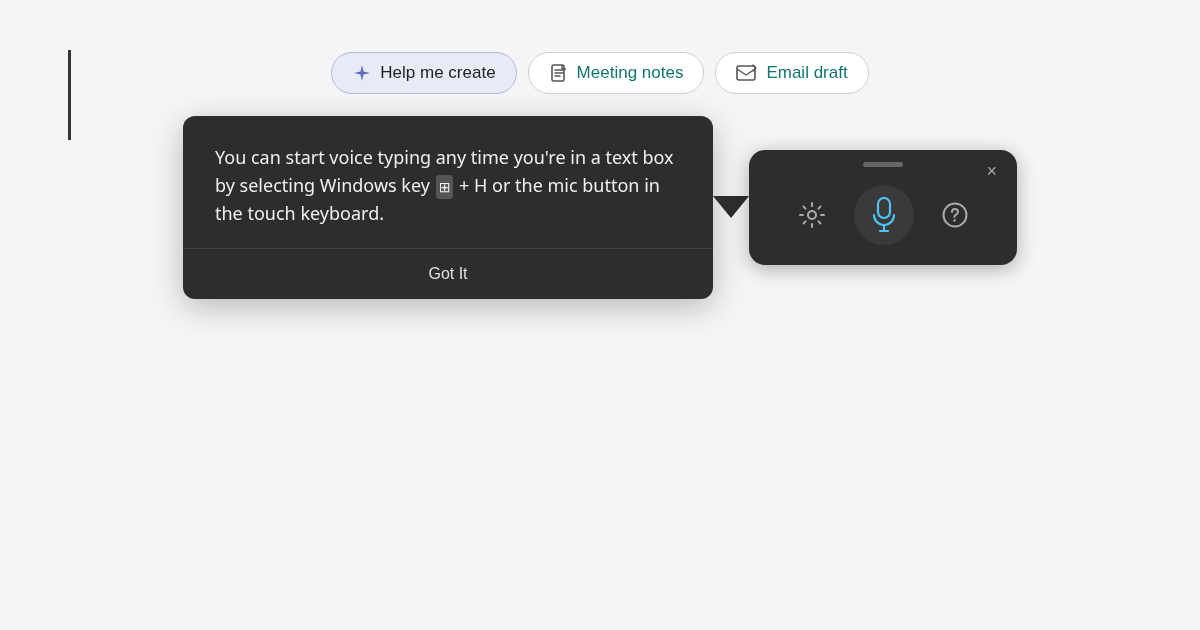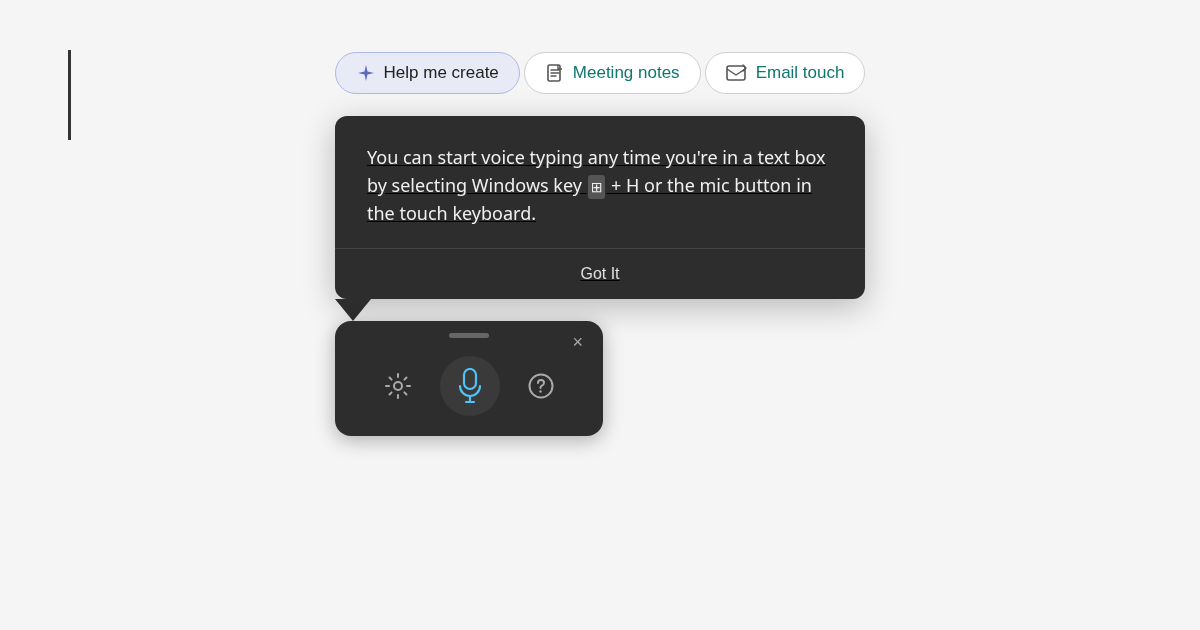--- a/index.html
+++ b/index.html
@@ -23,21 +23,21 @@
       top: 50px;
       width: 3px;
       height: 90px;
       background: #333;
     }
 
     
     .toolbar {
       display: flex;
       align-items: center;
-      gap: 4px;
+      gap: 11px;
       margin-top: 52px;
       margin-left: 0;
     }
 
     .toolbar-btn {
       display: flex;
       align-items: center;
       gap: 8px;
       padding: 10px 20px;
       border-radius: 50px;
@@ -66,22 +66,22 @@
     .sparkle-icon {
       color: #5c6bc0;
       font-size: 18px;
     }
 
     
     .tooltip-container {
       position: relative;
       margin-top: 22px;
       display: flex;
-      flex-direction: column;
-      text-decoration: underline;
+      flex-direction: row;
+      align-items: center;
     }
 
     .tooltip-bubble {
       background: #2d2d2d;
       color: white;
       border-radius: 12px;
       width: 530px;
       padding: 28px 32px 0 32px;
       box-shadow: 0 8px 32px rgba(0,0,0,0.25);
     }
@@ -247,21 +247,21 @@
   </button>
 
   <button class="toolbar-btn">
     <span class="btn-icon">
       <svg width="22" height="20" viewBox="0 0 22 20" fill="none" xmlns="http://www.w3.org/2000/svg">
         <rect x="1" y="3" width="18" height="14" rx="2" stroke="#555" stroke-width="1.6" fill="none"></rect>
         <path d="M1 6l9 6 9-6" stroke="#555" stroke-width="1.4"></path>
         <path d="M17 2l3 3-3 3" stroke="#555" stroke-width="1.4" stroke-linecap="round" stroke-linejoin="round" fill="none"></path>
       </svg>
     </span>
-    <span>Email touch</span>
+    <span>Email draft</span>
   </button>
 
 
 </div>
 
 <div class="tooltip-container">
 
   <div class="tooltip-bubble">
     <p class="tooltip-text">
       You can start voice typing any time you're in a text box by selecting Windows key

